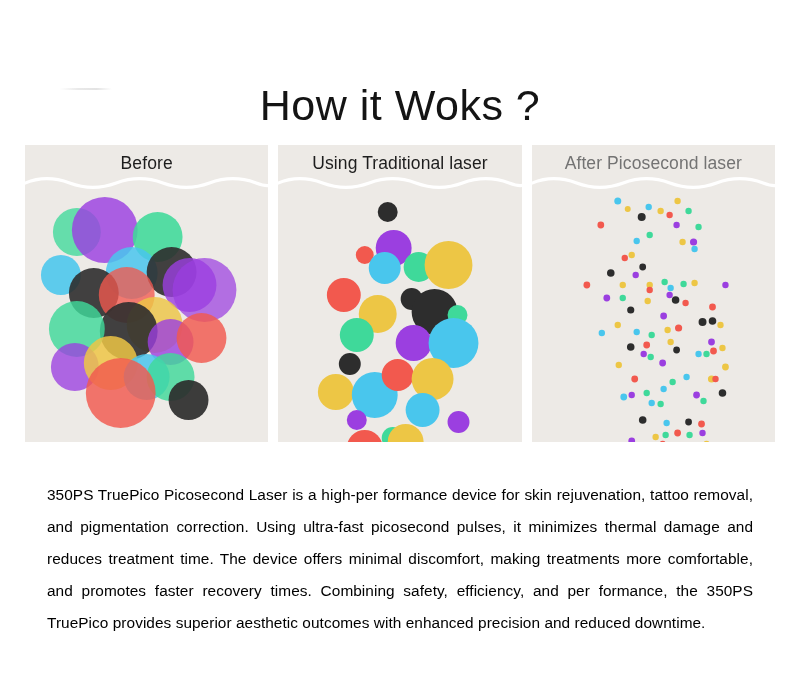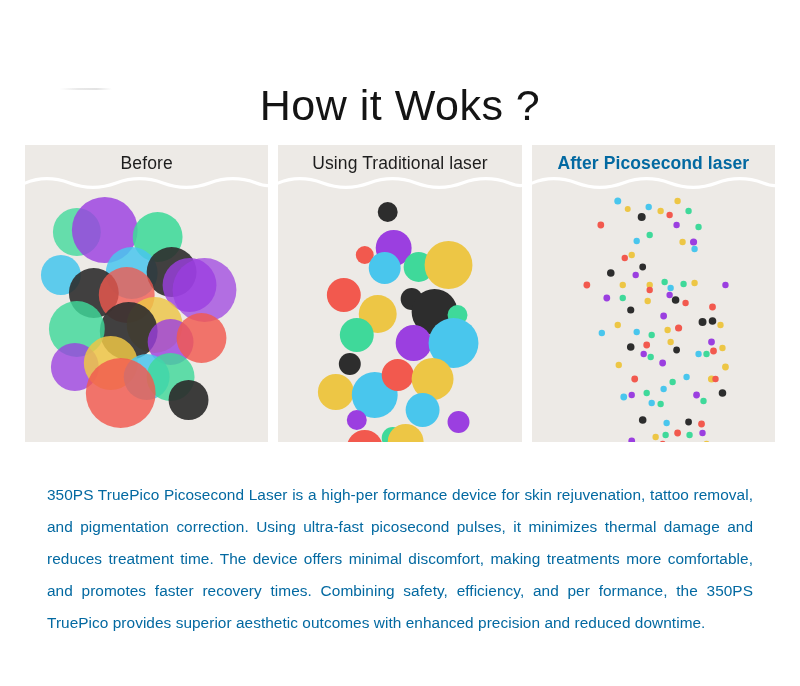--- a/index.html
+++ b/index.html
@@ -66,21 +66,21 @@
     height: 36px;
     display: flex;
     align-items: center;
     justify-content: center;
     font-size: 17.5px;
     font-weight: 400;
     color: #1d1d1d;
     letter-spacing: 0.1px;
     z-index: 3;
   }
-  .panel-header.accent { color: #0369a1; font-weight: bold; }
+  .panel-header.accent { color: #737373; }
 
   .wave {
     position: absolute;
     left: -2px;
     top: 30px;
     width: calc(100% + 4px);
     height: 16px;
     z-index: 2;
     pointer-events: none;
   }
@@ -95,21 +95,21 @@
   }
 
   
   .body-copy {
     position: absolute;
     left: 47px;
     top: 464px;
     width: 706px;
     font-size: 15.4px;
     line-height: 32px;
-    color: #0369a1;
+    color: #000000;
     text-align: justify;
     text-justify: inter-word;
     letter-spacing: 0.05px;
   }
 </style>
 </head>
 <body>
 
 <div class="accent-rule"></div>
 

